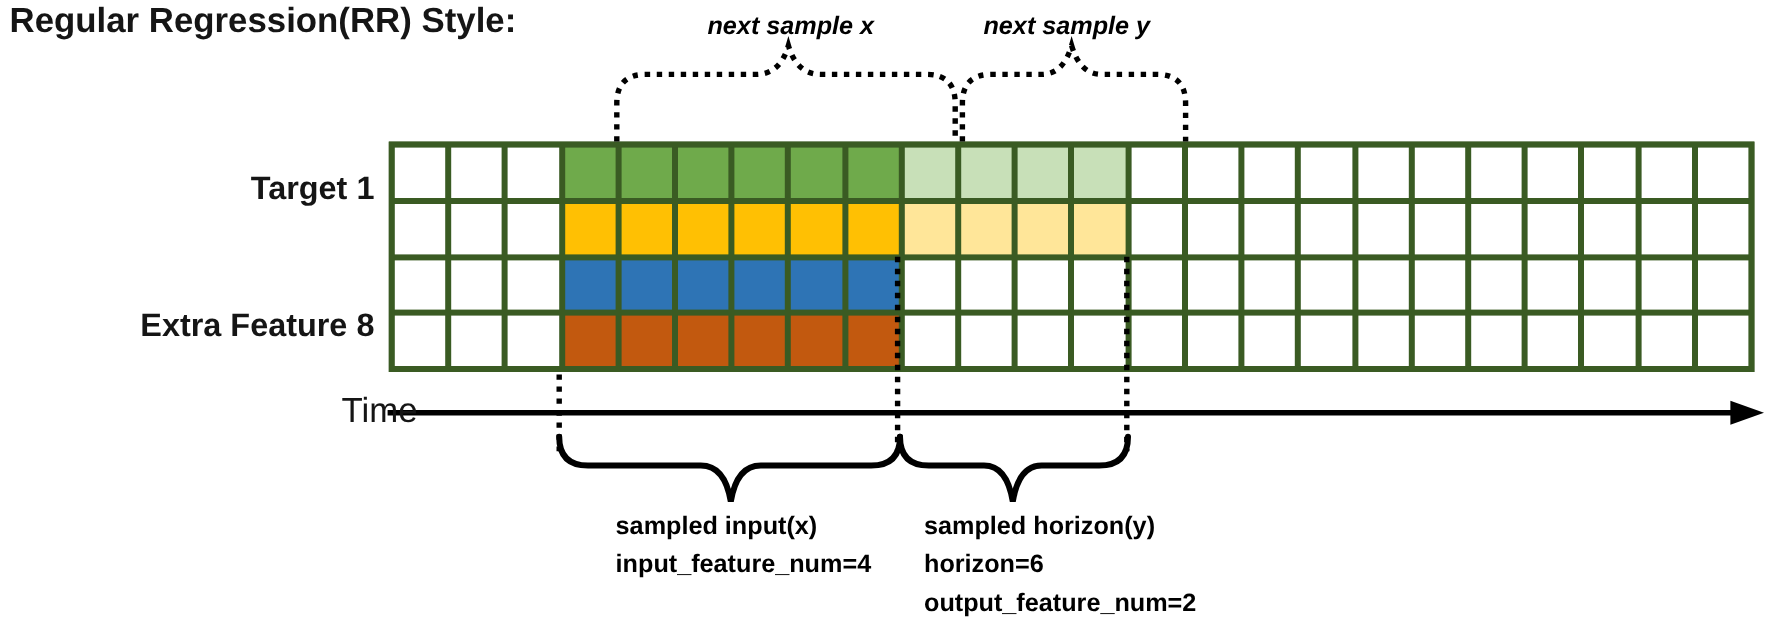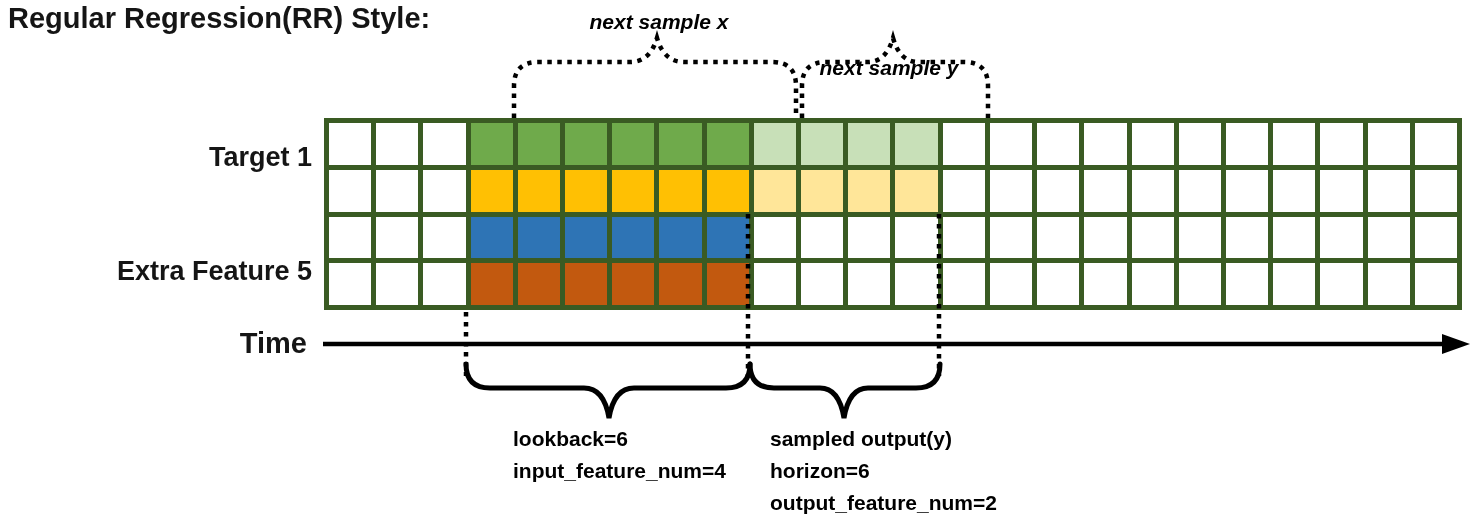--- a/index.html
+++ b/index.html
@@ -9,61 +9,61 @@
   }
   .title {
     position:absolute; left:8px; top:2px;
     font-size:29px; font-weight:700; color:#151515; white-space:nowrap;
   }
   .top-label {
     position:absolute; top:10px; transform:translateX(-50%);
     font-size:21px; font-style:italic; font-weight:600; white-space:nowrap;
   }
   .top-label.nx { left:659px; }
-  .top-label.ny { left:889px;margin-top:46px; }
+  .top-label.ny { left:889px; }
   .row-labels {
     position:absolute; left:0; top:118px; width:312px; height:192px;
     display:flex; flex-direction:column;gap:36px;
   }
   .row-label {
     flex:1; display:flex; align-items:center; justify-content:flex-end;
     font-size:27px; font-weight:700; color:#151515; white-space:nowrap;
   }
   .grid {
     position:absolute; left:324px; top:118px; width:1138px; height:192px;
     box-sizing:border-box; border:5px solid #3A5B23; background:#3A5B23;
     display:grid; grid-template-columns:repeat(24,1fr); grid-template-rows:repeat(4,1fr);
     gap:5px;
   }
   .cell { background:#ffffff; }
   .overlay { position:absolute; left:0; top:0; pointer-events:none; }
   .time-label {
     position:absolute; left:0; top:327px; width:307px; text-align:right;
-    font-size:29px; font-weight:700; color:#151515; white-space:nowrap;
+    font-size:29px; font-weight:400; color:#151515; white-space:nowrap;padding-left:41px;
   }
   .anno {
     position:absolute; top:423px; font-size:21px; font-weight:600;
     line-height:32px; white-space:nowrap;
   }
   .anno.left { left:513px; }
   .anno.right { left:770px; }
 </style>
 </head>
 <body>
 
 <div class="canvas">
 
   <div class="title">Regular Regression(RR) Style:</div>
 
   <div class="top-label nx">next sample x</div>
   <div class="top-label ny">next sample y</div>
 
   <div class="row-labels">
     <div class="row-label">Target 1</div>
-    <div class="row-label">Extra Feature 5</div>
+    <div class="row-label">Extra Feature 8</div>
   </div>
 
   <div class="grid" style="border-color: rgb(58, 91, 35); background: rgb(58, 91, 35);">
       <div class="cell"></div>
       <div class="cell"></div>
       <div class="cell"></div>
       <div class="cell" style="background: rgb(111, 170, 75);"></div>
       <div class="cell" style="background: rgb(111, 170, 75);"></div>
       <div class="cell" style="background: rgb(111, 170, 75);"></div>
       <div class="cell" style="background: rgb(111, 170, 75);"></div>
@@ -170,23 +170,23 @@
     <line x1="323" y1="344" x2="1446" y2="344" stroke="#000" stroke-width="4.5"></line>
     <polygon points="1442,334 1442,354 1470,344" fill="#000"></polygon>
 
     <path d="M466 364 Q466 388 490 388 L584 388 Q604 388 609 418 Q614 388 634 388 L726 388 Q750 388 750 364" fill="none" stroke="#000" stroke-width="5" stroke-linecap="round"></path>
     <path d="M750 364 Q750 388 774 388 L820 388 Q839 388 844 418 Q849 388 868 388 L916 388 Q940 388 940 364" fill="none" stroke="#000" stroke-width="5" stroke-linecap="round"></path>
   </svg>
 
   <div class="time-label">Time</div>
 
   <div class="anno left">
-    <div>lookback=6</div>
+    <div>sampled input(x)</div>
     <div>input_feature_num=4</div>
   </div>
 
   <div class="anno right">
-    <div>sampled output(y)</div>
+    <div>sampled horizon(y)</div>
     <div>horizon=6</div>
     <div>output_feature_num=2</div>
   </div>
 
 </div>
 
 </body></html>

